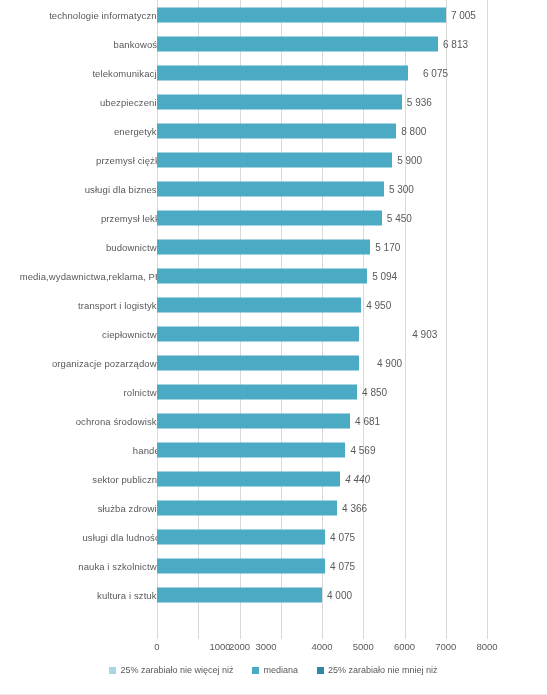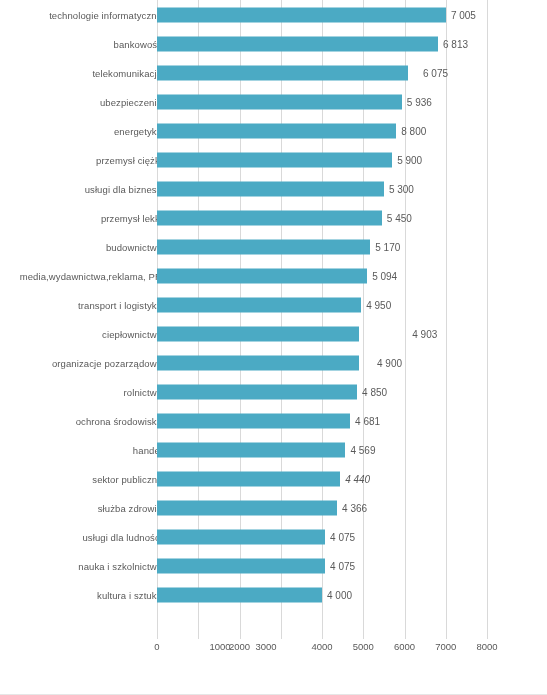--- a/index.html
+++ b/index.html
@@ -283,16 +283,30 @@
       <div class="tick-mark" style="left: 363.25px;"></div>
       <div class="tick-label" style="left: 363.25px;">5000</div>
       <div class="tick-mark" style="left: 404.5px;"></div>
       <div class="tick-label" style="left: 404.5px;">6000</div>
       <div class="tick-mark" style="left: 445.75px;"></div>
       <div class="tick-label" style="left: 445.75px;">7000</div>
       <div class="tick-mark" style="left: 487px;"></div>
       <div class="tick-label" style="left: 487px;">8000</div>
     </div>
 
+  <div id="legend">
+      <div class="legend-item">
+        <span class="legend-swatch" style="background: rgb(169, 212, 226);"></span>
+        <span>25% zarabiało nie więcej niż</span>
+      </div>
+      <div class="legend-item">
+        <span class="legend-swatch" style="background: rgb(75, 170, 196);"></span>
+        <span>mediana</span>
+      </div>
+      <div class="legend-item">
+        <span class="legend-swatch" style="background: rgb(46, 138, 163);"></span>
+        <span>25% zarabiało nie mniej niż</span>
+      </div>
+    </div>
 
   <div id="bottom-rule"></div>
 
 </div>
 
 </body></html>

